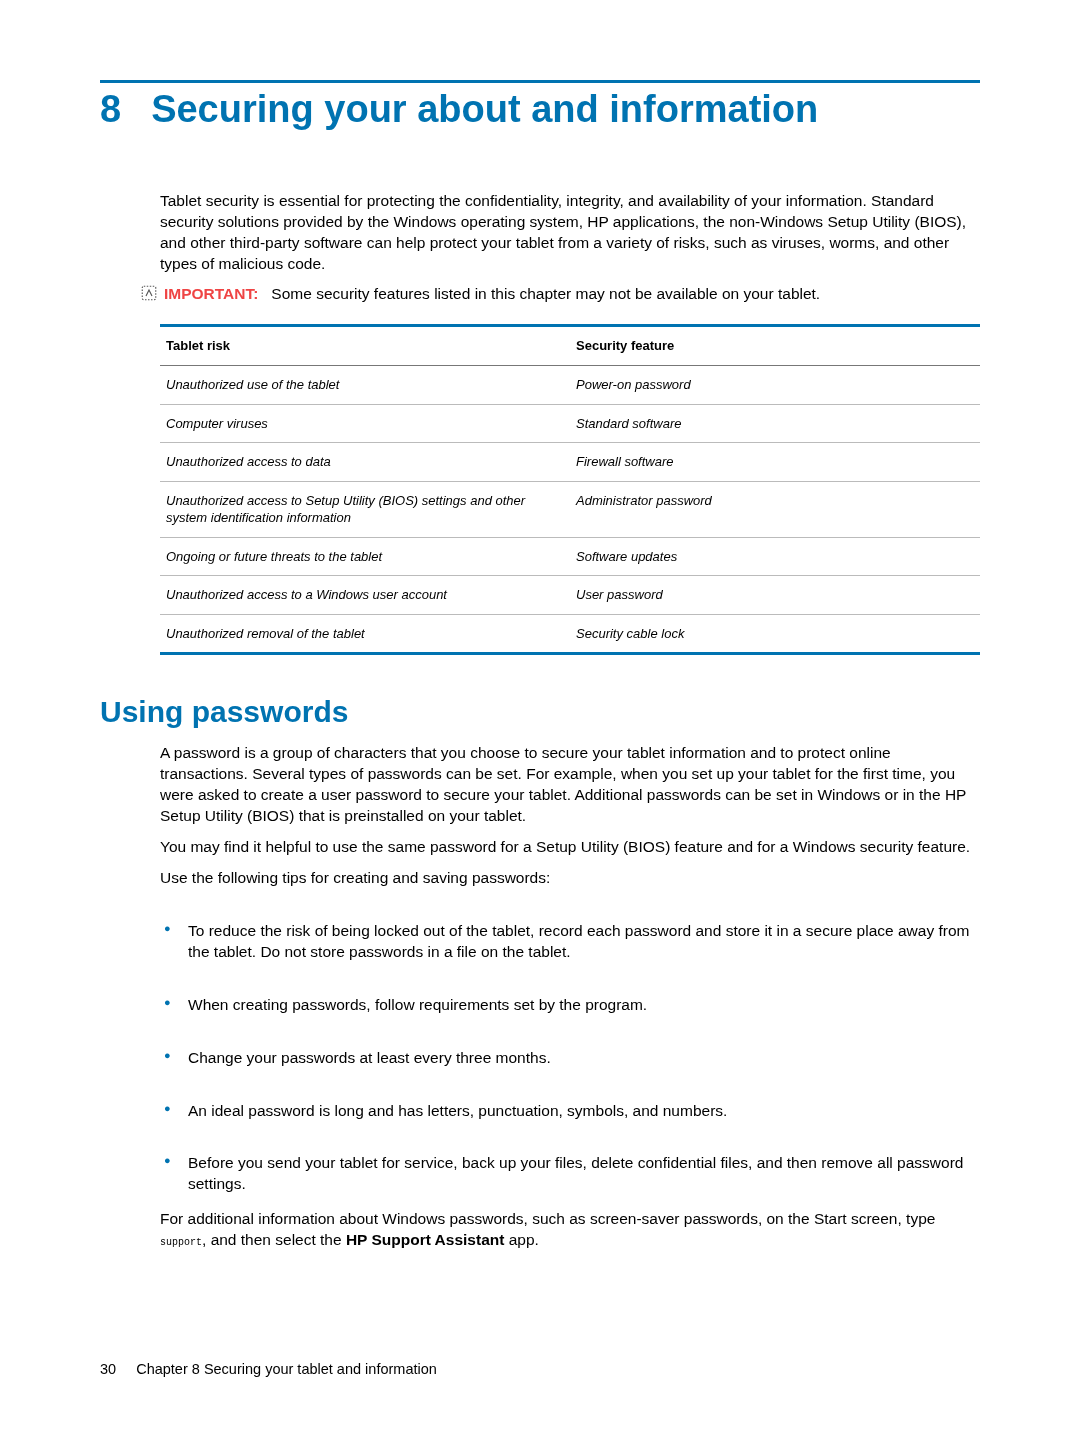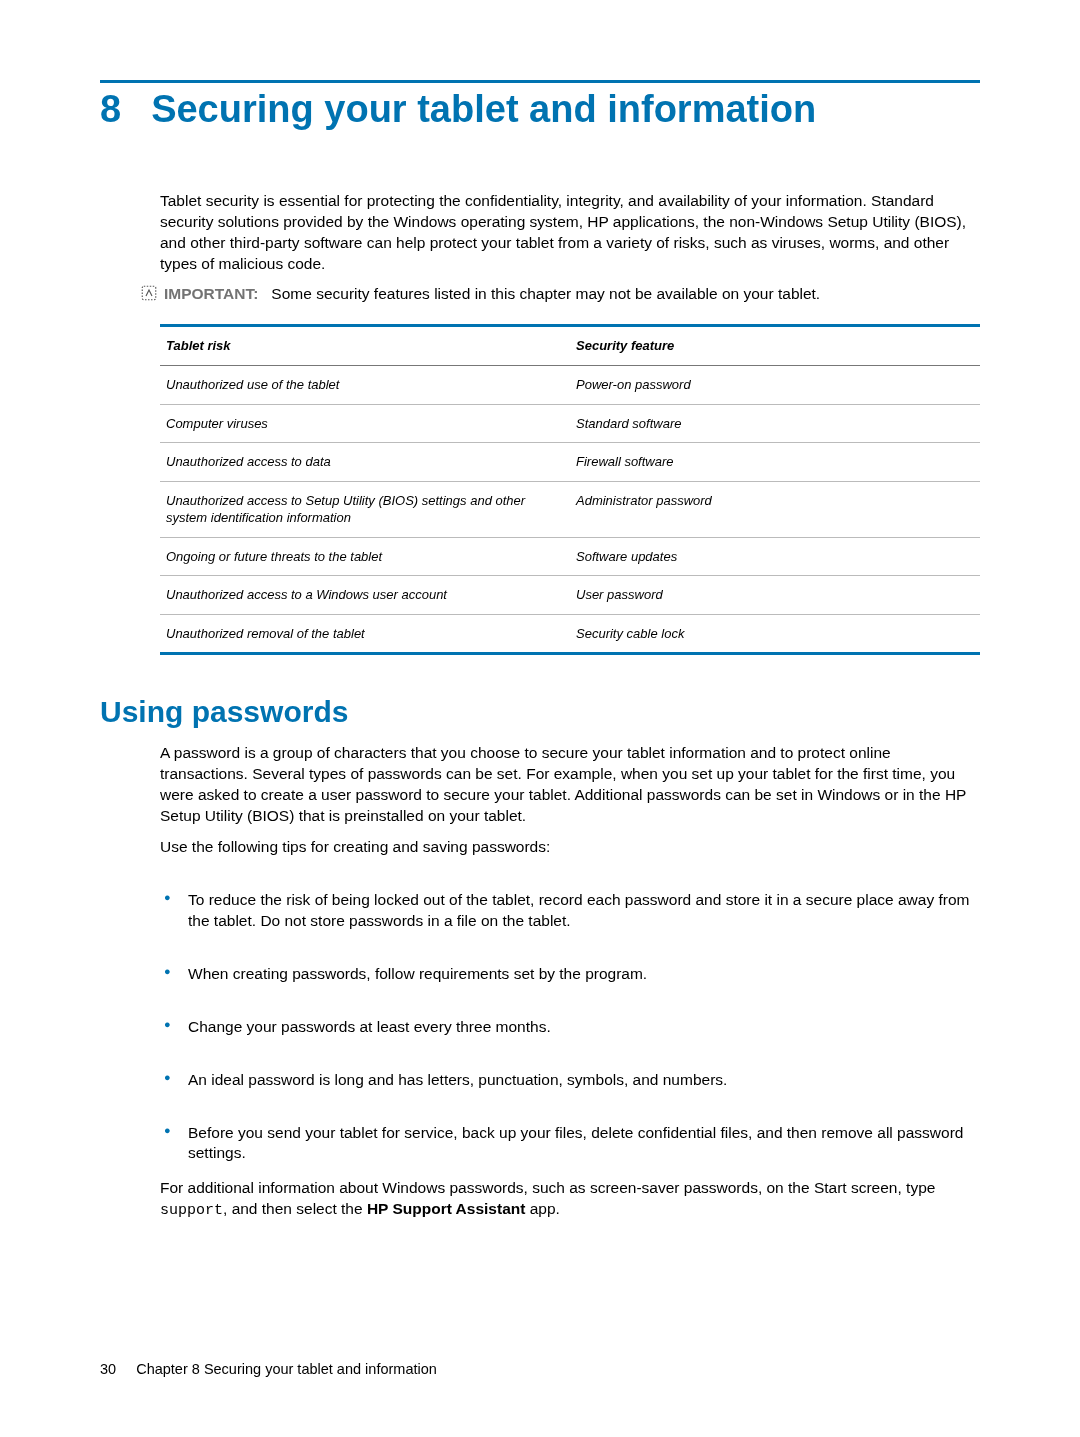--- a/index.html
+++ b/index.html
@@ -53,31 +53,30 @@
     align-items: flex-start;
     gap: 6px;
     margin: 8px 0 16px -20px;
   }
   .note-icon svg {
     width: 18px;
     height: 18px;
   }
   .important-label {
     font-weight: bold;
-    color: #737373;
+    color: #ef4444;
   }
   .risk-table {
     border-collapse: collapse;
     width: 100%;
     margin: 10px 0 40px 0;
     font-size: 13px;
   }
   .risk-table thead tr {
     border-top: 3px solid #0073b1;
-    font-style: italic;
   }
   .risk-table th {
     text-align: left;
     font-weight: bold;
     padding: 10px 6px;
     border-bottom: 1px solid #777;
   }
   .risk-table td {
     padding: 10px 6px;
     border-bottom: 1px solid #bbb;
@@ -108,41 +107,41 @@
   ul.tips li::before {
     content: "●";
     color: #0073b1;
     position: absolute;
     left: 4px;
     top: 0;
     font-size: 11px;
   }
   .mono {
     font-family: "Courier New", monospace;
-    font-size: 15px;
+    font-size: 10px;
   }
   .footer {
     position: absolute;
     bottom: 60px;
     left: 100px;
     font-size: 14.5px;
   }
   .footer .pagenum {
     margin-right: 16px;
   }
 </style>
 </head>
 <body>
 
 <div class="page">
 
   <div class="blue-rule"></div>
   <div class="chapter-heading">
     <span class="chapter-number">8</span>
-    <span class="chapter-title">Securing your tablet and information</span>
+    <span class="chapter-title">Securing your about and information</span>
   </div>
 
   <div class="body-text">
     <p class="para">Tablet security is essential for protecting the confidentiality, integrity, and availability of your information. Standard security solutions provided by the Windows operating system, HP applications, the non-Windows Setup Utility (BIOS), and other third-party software can help protect your tablet from a variety of risks, such as viruses, worms, and other types of malicious code.</p>
 
     <div class="note-row">
       <span class="note-icon">
         <svg viewBox="0 0 24 24" fill="none" stroke="#555" stroke-width="1.5">
           <rect x="3" y="3" width="18" height="18" rx="2" stroke-dasharray="2 2"></rect>
           <path d="M8 16 L12 8 L16 16"></path>
@@ -191,20 +190,21 @@
           <td>Security cable lock</td>
         </tr>
       </tbody>
     </table>
   </div>
 
   <h2 class="section-heading">Using passwords</h2>
 
   <div class="body-text">
     <p class="para">A password is a group of characters that you choose to secure your tablet information and to protect online transactions. Several types of passwords can be set. For example, when you set up your tablet for the first time, you were asked to create a user password to secure your tablet. Additional passwords can be set in Windows or in the HP Setup Utility (BIOS) that is preinstalled on your tablet.</p>
+    <p class="para">You may find it helpful to use the same password for a Setup Utility (BIOS) feature and for a Windows security feature.</p>
     <p class="para">Use the following tips for creating and saving passwords:</p>
 
     <ul class="tips">
       <li>To reduce the risk of being locked out of the tablet, record each password and store it in a secure place away from the tablet. Do not store passwords in a file on the tablet.</li>
       <li>When creating passwords, follow requirements set by the program.</li>
       <li>Change your passwords at least every three months.</li>
       <li>An ideal password is long and has letters, punctuation, symbols, and numbers.</li>
       <li>Before you send your tablet for service, back up your files, delete confidential files, and then remove all password settings.</li>
     </ul>
 

